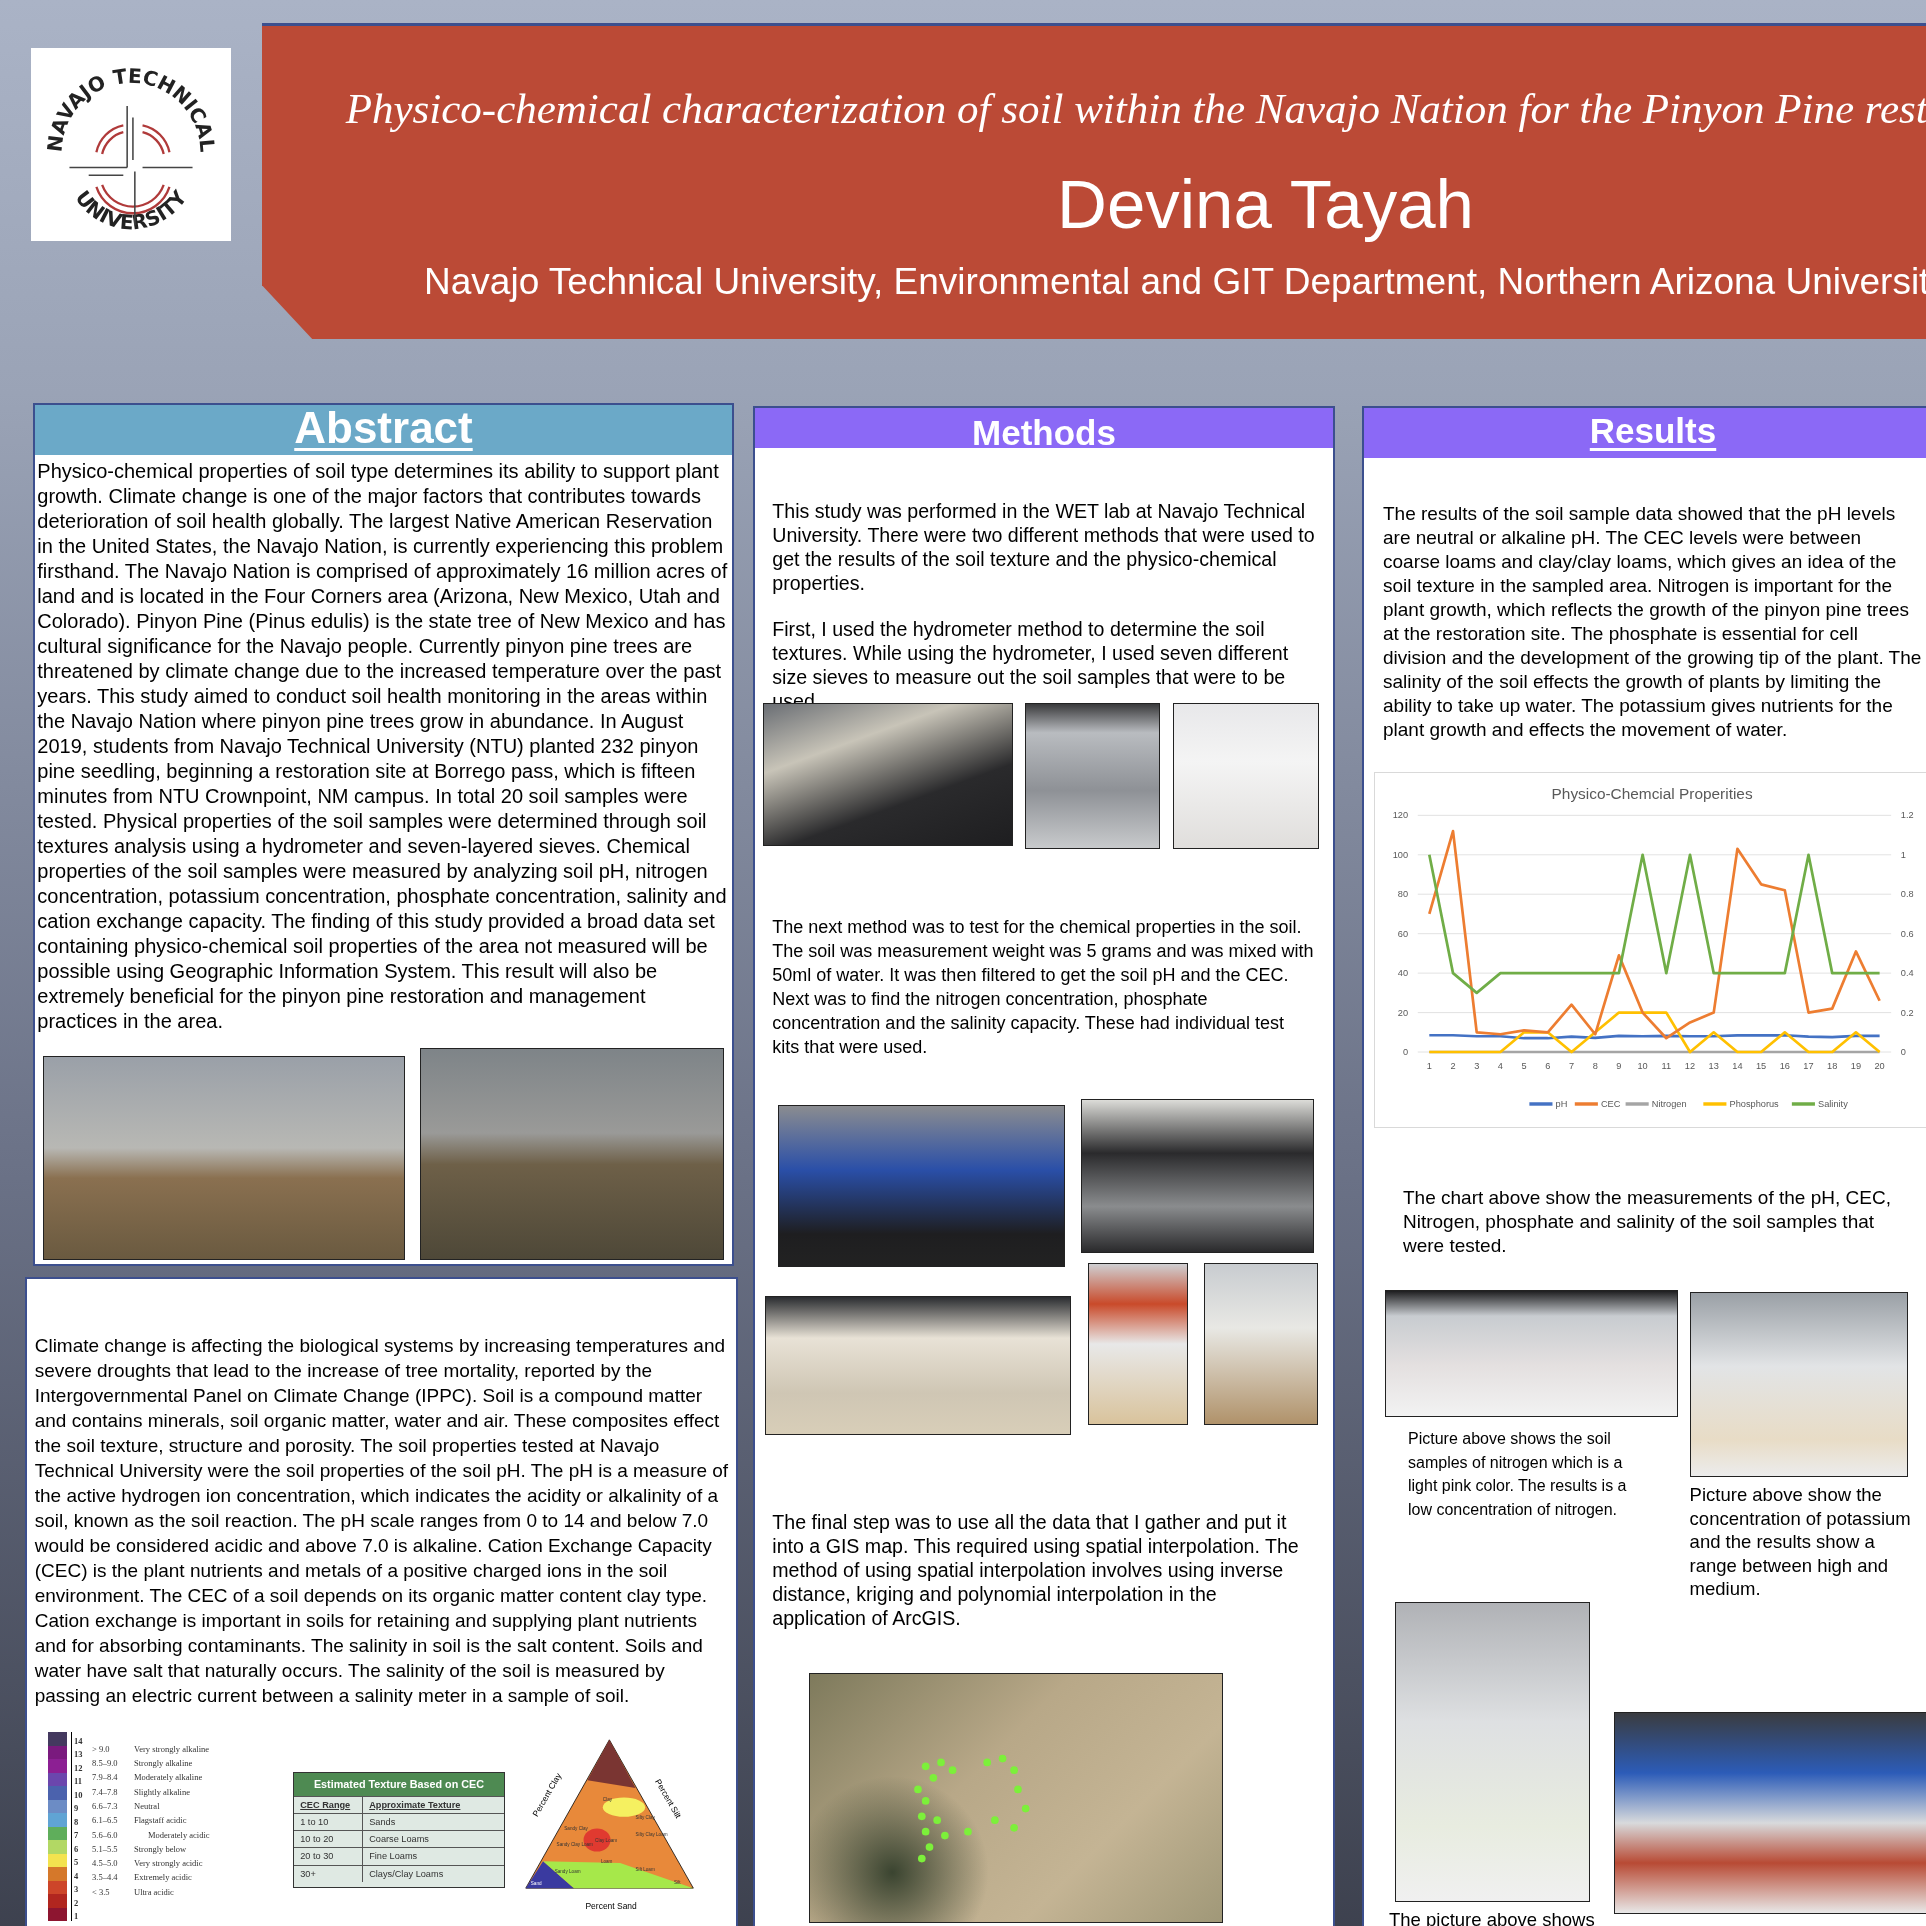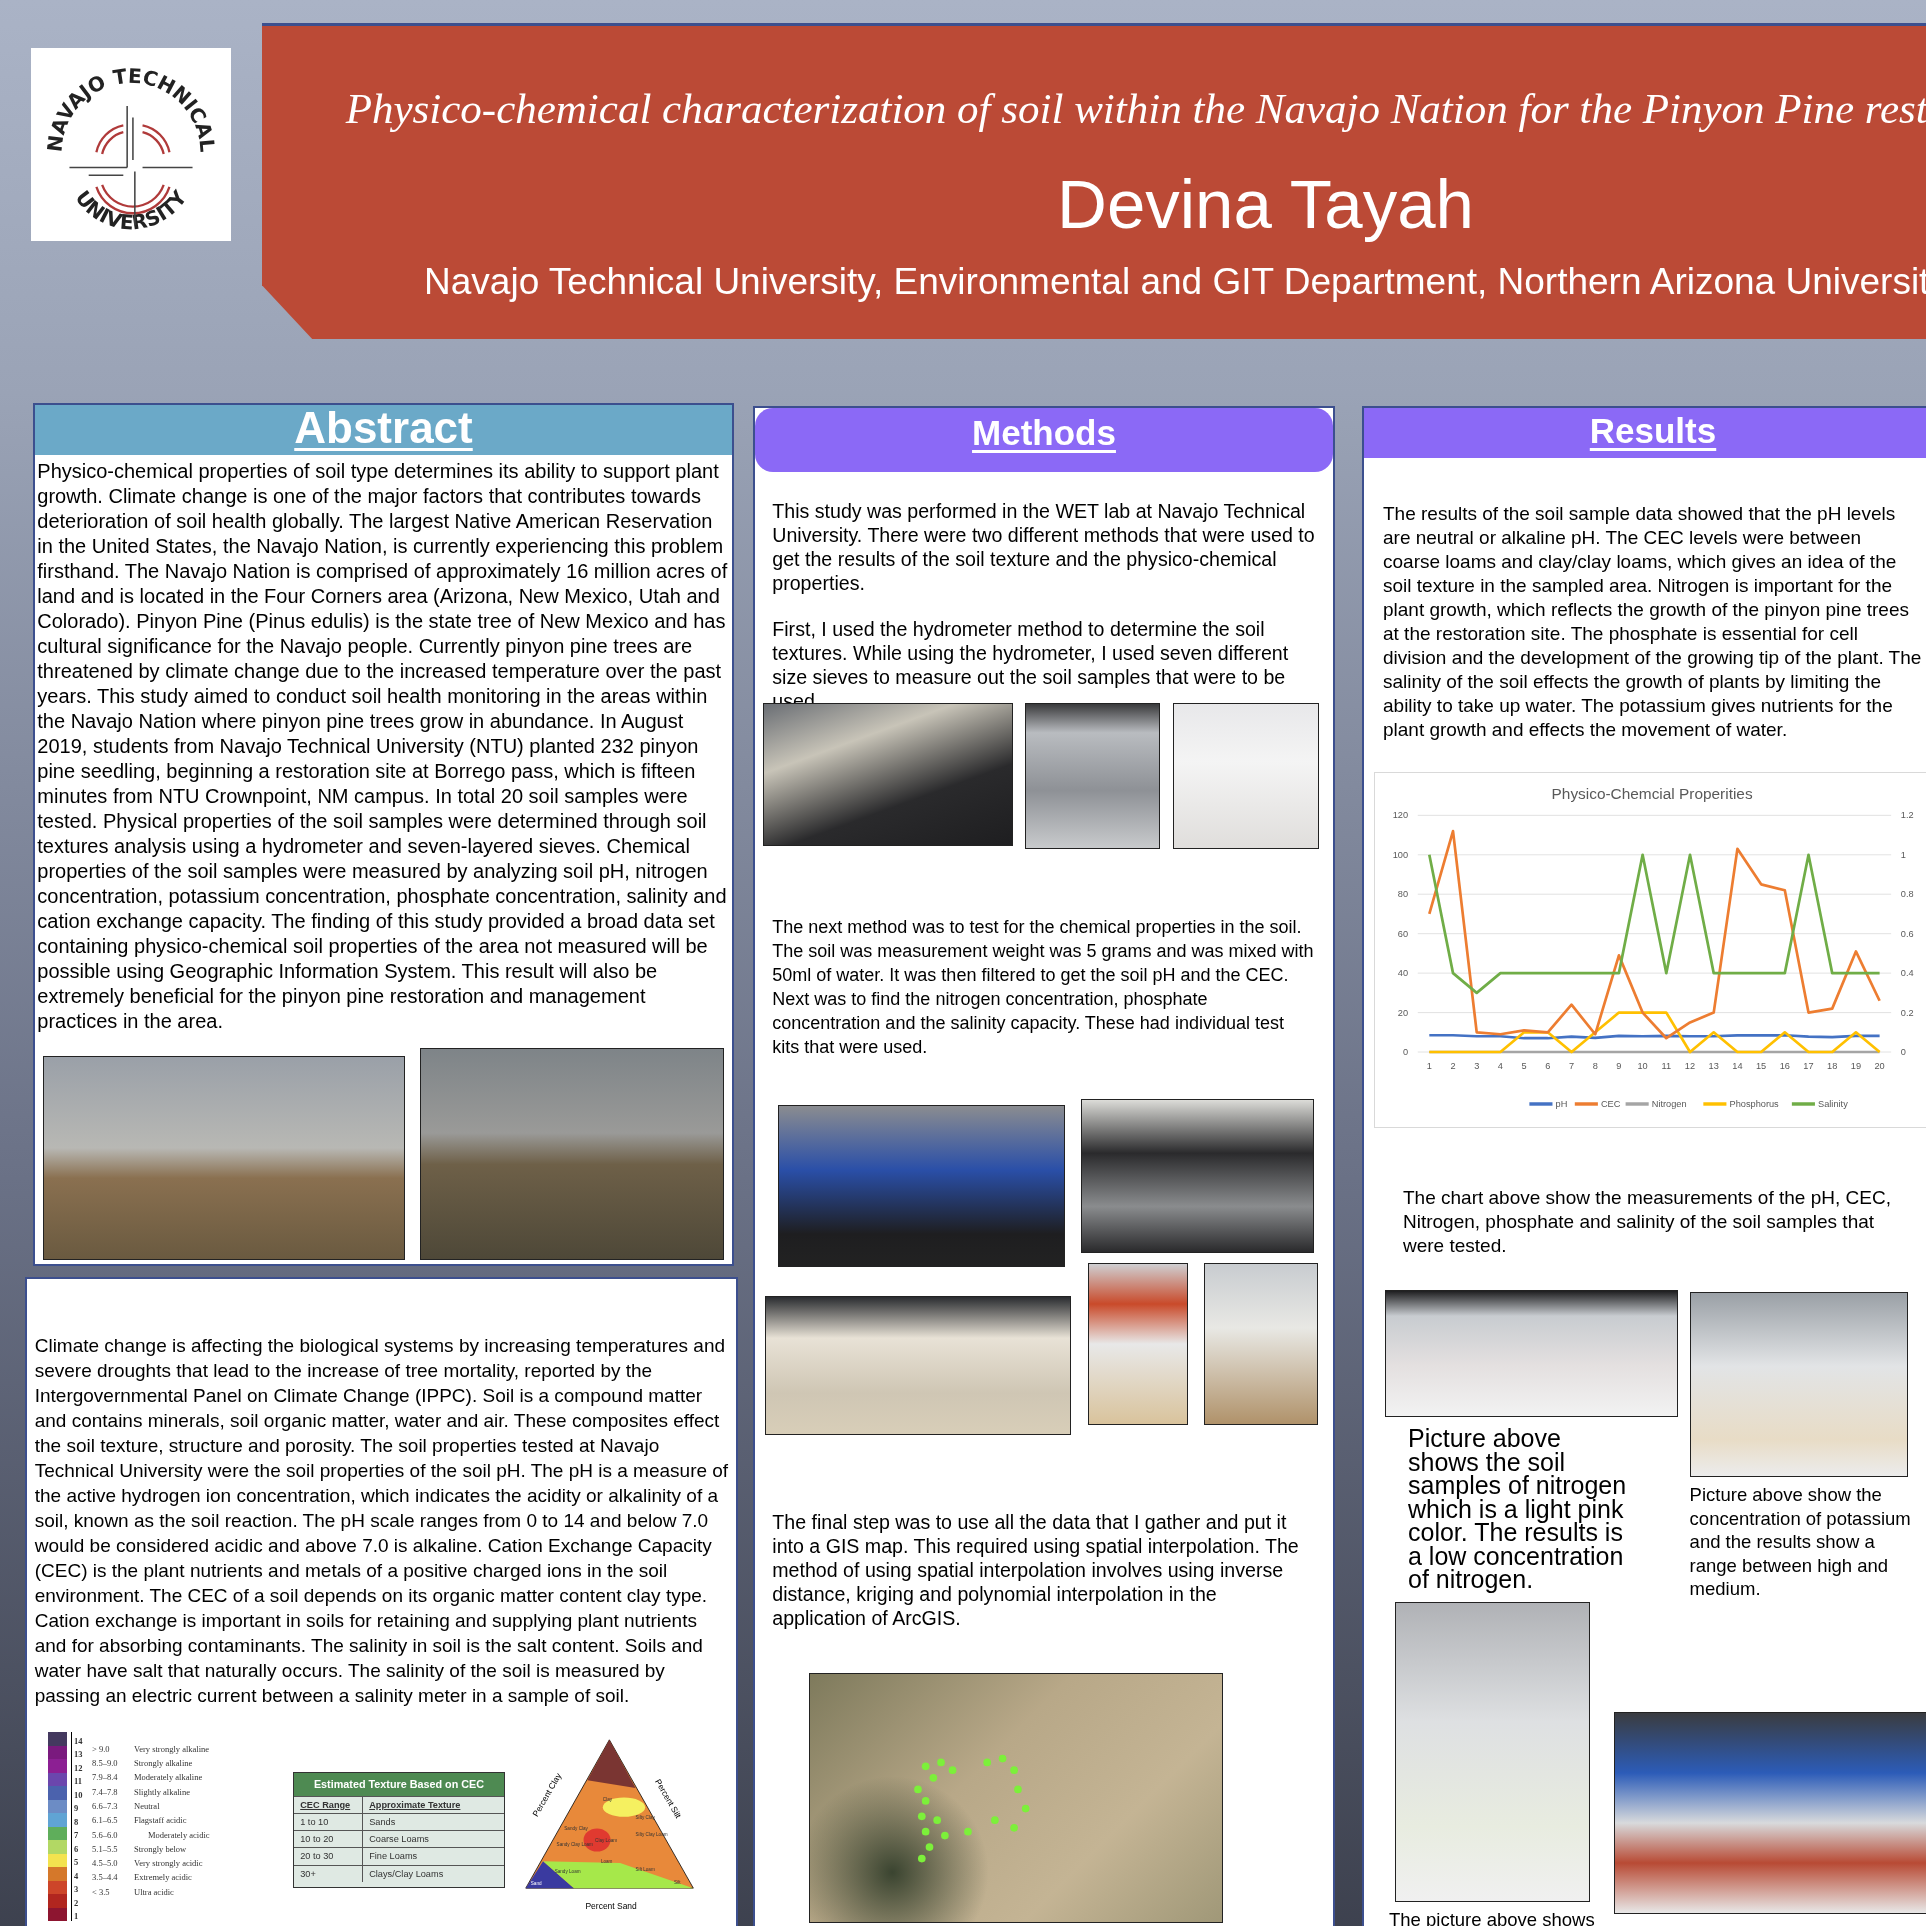--- a/index.html
+++ b/index.html
@@ -203,21 +203,21 @@
       <g fill="#000" font-size="22" font-family="Liberation Sans, sans-serif">
         <text x="30" y="200" transform="rotate(-60 60 200)">Percent Clay</text>
         <text x="340" y="150" transform="rotate(60 360 150)">Percent Silt</text>
         <text x="170" y="465">Percent Sand</text>
       </g>
     </svg>
   </div>
 </div>
 
 <div class="panel" style="left:753px;top:406px;width:582px;height:1525px;">
-  <div class="panel-head head-purple" style="height:64px;font-size:35px;line-height:50px;border-radius:18px;">Methods</div>
+  <div class="panel-head head-purple" style="height:40px;font-size:35px;line-height:50px;">Methods</div>
   <div class="panel-body body-sans" style="top:91px;padding:0 17.3px;font-size:19.6px;line-height:24px;">
     <div class="para">This study was performed in the WET lab at Navajo Technical University. There were two different methods that were used to get the results of the soil texture and the physico-chemical properties.</div>
     <div>First, I used the hydrometer method to determine the soil textures. While using the hydrometer, I used seven different size sieves to measure out the soil samples that were to be used.</div>
   </div>
   <div class="photo" style="left:7.7px;top:295px;width:250px;height:143px;background:linear-gradient(160deg,#6a6e74 0%,#c8c4b8 30%,#2a2a2c 65%,#1e1e20 100%);"></div>
   <div class="photo" style="left:270px;top:295px;width:135px;height:146px;background:linear-gradient(180deg,#3a3a3c 0%,#b9bcc0 20%,#8e9196 60%,#c8cacc 100%);"></div>
   <div class="photo" style="left:418px;top:295px;width:146px;height:146px;background:linear-gradient(180deg,#e8e8ea 0%,#f4f4f4 40%,#e0dedc 100%);"></div>
   <div class="panel-body body-sans" style="top:507px;padding:0 17.3px;font-size:18px;line-height:24px;">The next method was to test for the chemical properties in the soil. The soil was measurement weight was 5 grams and was mixed with 50ml of water. It was then filtered to get the soil pH and the CEC. Next was to find the nitrogen concentration, phosphate concentration and the salinity capacity. These had individual test kits that were used.</div>
   <div class="photo" style="left:23px;top:697px;width:287px;height:162px;background:linear-gradient(180deg,#8a8c90 0%,#2a4fa8 40%,#1e1e20 80%,#222 100%);"></div>
   <div class="photo" style="left:326px;top:691px;width:233px;height:154px;background:linear-gradient(180deg,#dcdcd8 0%,#2a2a2c 35%,#8a8c8e 70%,#2a2a2c 100%);"></div>
@@ -316,21 +316,21 @@
         <text x="920" y="869" font-size="24" fill="#595959" font-family="Liberation Sans, sans-serif">Phosphorus</text>
         <line x1="1082" x2="1142" y1="860" y2="860" stroke="#70ad47" stroke-width="9"></line>
         <text x="1150" y="869" font-size="24" fill="#595959" font-family="Liberation Sans, sans-serif">Salinity</text>
       </svg>
   </div>
 
   <div class="panel-body body-sans" style="top:778px;padding:0 39px;font-size:19px;line-height:24px;">The chart above show the measurements of the pH, CEC, Nitrogen, phosphate and salinity of the soil samples that were tested.</div>
 
   <div class="photo" style="left:21px;top:882px;width:293px;height:127px;background:linear-gradient(180deg,#1e1e20 0%,#c8ccd0 20%,#e4e0e0 60%,#f2f2f2 100%);"></div>
   <div class="photo" style="left:326px;top:884px;width:218px;height:185px;background:linear-gradient(180deg,#9aa0a6 0%,#e2e4e6 40%,#e8dcc6 80%,#ececec 100%);"></div>
-  <div class="panel-body body-sans" style="top:1019px;left:21px;width:270px;padding:0 23px;font-size:25px;line-height:23.5px;">Picture above shows the soil samples of nitrogen which is a light pink color. The results is a low concentration of nitrogen.</div>
+  <div class="panel-body body-sans" style="top:1019px;left:21px;width:270px;padding:0 23px;font-size:16px;line-height:23.5px;">Picture above shows the soil samples of nitrogen which is a light pink color. The results is a low concentration of nitrogen.</div>
   <div class="panel-body body-sans" style="top:1075px;left:316px;width:247px;padding:0 9.6px;font-size:18.5px;line-height:23.5px;">Picture above show the concentration of potassium and the results show a range between high and medium.</div>
 
   <div class="photo" style="left:31px;top:1194px;width:195px;height:300px;background:linear-gradient(180deg,#b0b2b6 0%,#dee0e2 40%,#e8ece0 75%,#f0f0f0 100%);"></div>
   <div class="photo" style="left:250px;top:1304px;width:316px;height:202px;background:linear-gradient(180deg,#3a3c40 0%,#2c5cb8 30%,#d8dadc 55%,#b84a34 75%,#e8e8e8 100%);"></div>
   <div class="panel-body body-sans" style="top:1500px;left:25px;width:216px;padding:0;font-size:18.5px;line-height:23.5px;">The picture above shows a low concentration of phosphate, which is a light color</div>
 
 </div>
 
 
 </body></html>

